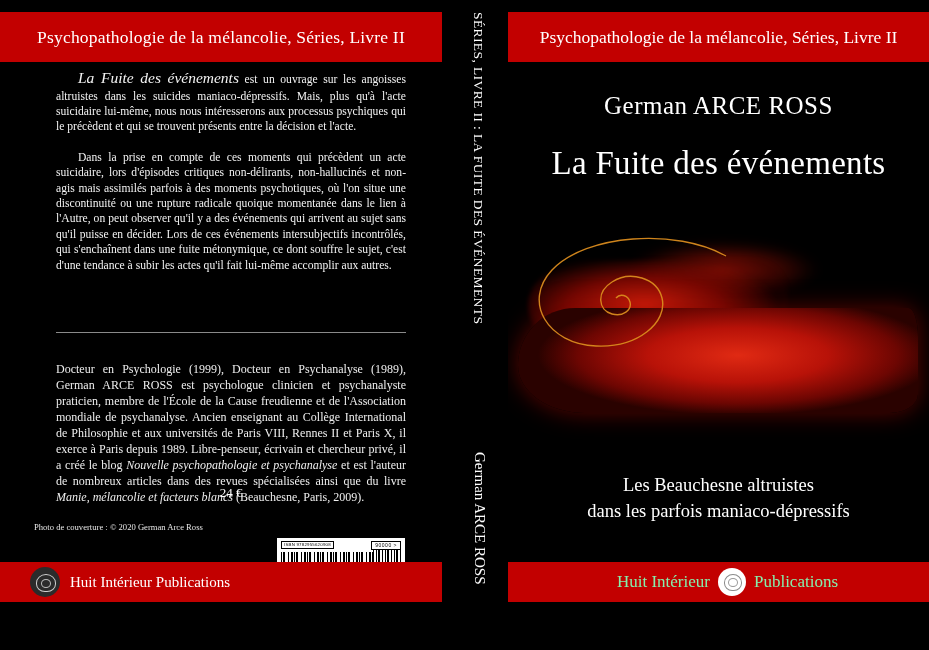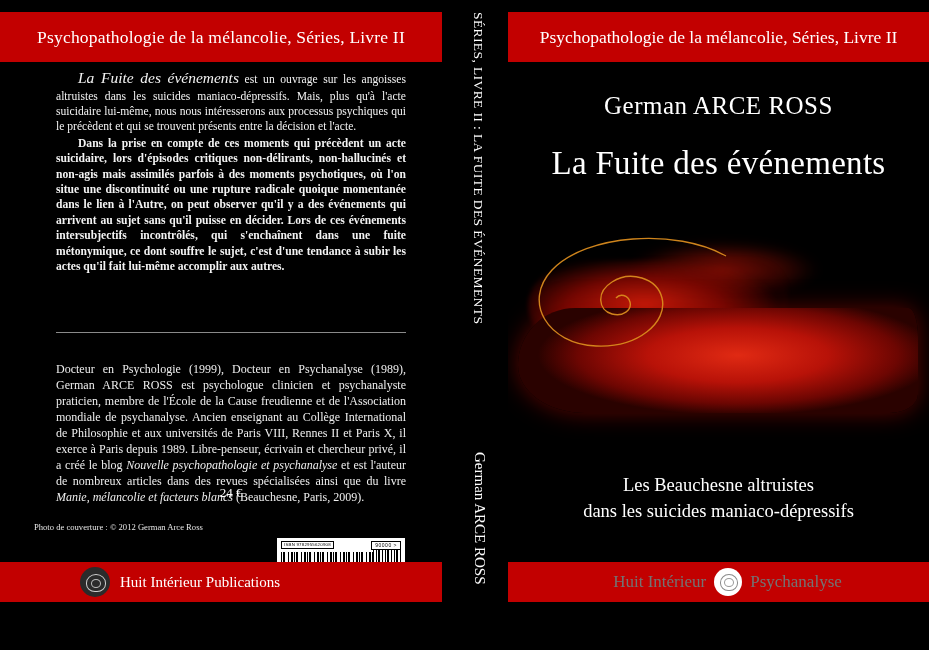--- a/index.html
+++ b/index.html
@@ -45,21 +45,21 @@
   .back-body {
     position: absolute;
     left: 56px; top: 68px;
     width: 350px;
     color: #f3f3f3;
     font-size: 11.6px;
     line-height: 1.33;
     text-align: justify;
   }
   .back-body p { margin: 0 0 0 0; text-indent: 22px; }
-  .back-body p + p { margin-top: 1px; font-weight: bold; }
+  .back-body p + p { margin-top: 15px; }
   .book-title-inline {
     font-style: italic;
     font-size: 15.5px;
   }
 
   .rule {
     position: absolute;
     left: 56px;
     width: 350px;
     height: 1px;
@@ -161,21 +161,20 @@
     width: 442px; height: 40px;
     background: #c20000;
   }
   .pub-left-content {
     position: absolute;
     left: 30px; top: 562px;
     width: 300px; height: 40px;
     display: flex; align-items: center; gap: 10px;
     color: #ffffff;
     font-size: 15px;
-    justify-content: center;
   }
   .logo-oval {
     width: 30px; height: 30px;
     border-radius: 50%;
     background: #2b2b2b;
     position: relative;
     flex: 0 0 auto;
   }
   .logo-oval::before {
     content: "";
@@ -314,21 +313,21 @@
     position: absolute;
     left: 508px; top: 562px;
     width: 421px; height: 40px;
     background: #c20000;
   }
   .pub-right-content {
     position: absolute;
     left: 508px; top: 562px;
     width: 421px; height: 40px;
     display: flex; align-items: center; justify-content: center; gap: 8px;
-    color: #737373;
+    color: #86efac;
     font-size: 17px;
     padding-left: 18px;
   }
   .logo-oval-sm {
     width: 28px; height: 28px;
     border-radius: 50%;
     background: #ffffff;
     position: relative;
     flex: 0 0 auto;
   }
@@ -368,21 +367,21 @@
     <div class="rule" id="rule-1"></div>
 
     <div class="bio">
       <span>Docteur en Psychologie (1999), Docteur en Psychanalyse (1989), German ARCE ROSS est psychologue clinicien et psychanalyste praticien, membre de l'École de la Cause freudienne et de l'Association mondiale de psychanalyse. Ancien enseignant au Collège International de Philosophie et aux universités de Paris VIII, Rennes II et Paris X, il exerce à Paris depuis 1989. Libre-penseur, écrivain et chercheur privé, il a créé le blog </span><i>Nouvelle psychopathologie et psychanalyse</i><span> et est l'auteur de nombreux articles dans des revues spécialisées ainsi que du livre </span><i>Manie, mélancolie et facteurs blancs</i><span> (Beauchesne, Paris, 2009).</span>
     </div>
 
     <div class="price-block">
       <div>24 €</div>
     </div>
 
-    <div class="credit">Photo de couverture : © 2012 German Arce Ross</div>
+    <div class="credit">Photo de couverture : © 2020 German Arce Ross</div>
 
     <div class="barcode-box">
       <div class="barcode-top">
         <span class="barcode-isbn-frame">ISBN 9782955620908</span>
         <span class="barcode-addon">90000 &gt;</span>
       </div>
       <div class="bars"></div>
       <div class="bars-right"></div>
       <div class="barcode-num">9 782955 620908</div>
     </div>
@@ -410,23 +409,23 @@
     <div class="hand-3"></div>
     <div class="hand-2"></div>
     <div class="hand"></div>
     <svg class="spiral" viewBox="0 0 210 120">
       <path d="M200 20 C150 -8 60 -2 26 34 C-4 66 22 108 70 110 C112 112 142 86 136 62 C131 42 104 34 86 46 C70 56 72 74 86 78 C97 81 106 74 104 66 C102 59 94 57 90 62" fill="none" stroke="#d98b1e" stroke-width="1.4" opacity="0.95"></path>
     </svg>
   </div>
 
   <div class="front-subtitle">
     <div>Les Beauchesne altruistes</div>
-    <div>dans les suicides maniaco-dépressifs</div>
+    <div>dans les parfois maniaco-dépressifs</div>
   </div>
 
   <div class="pub-band-right"></div>
   <div class="pub-right-content">
     <span>Huit Intérieur</span>
     <span class="logo-oval-sm"></span>
-    <span>Psychanalyse</span>
+    <span>Publications</span>
   </div>
 
 </div>
 
 </body></html>

